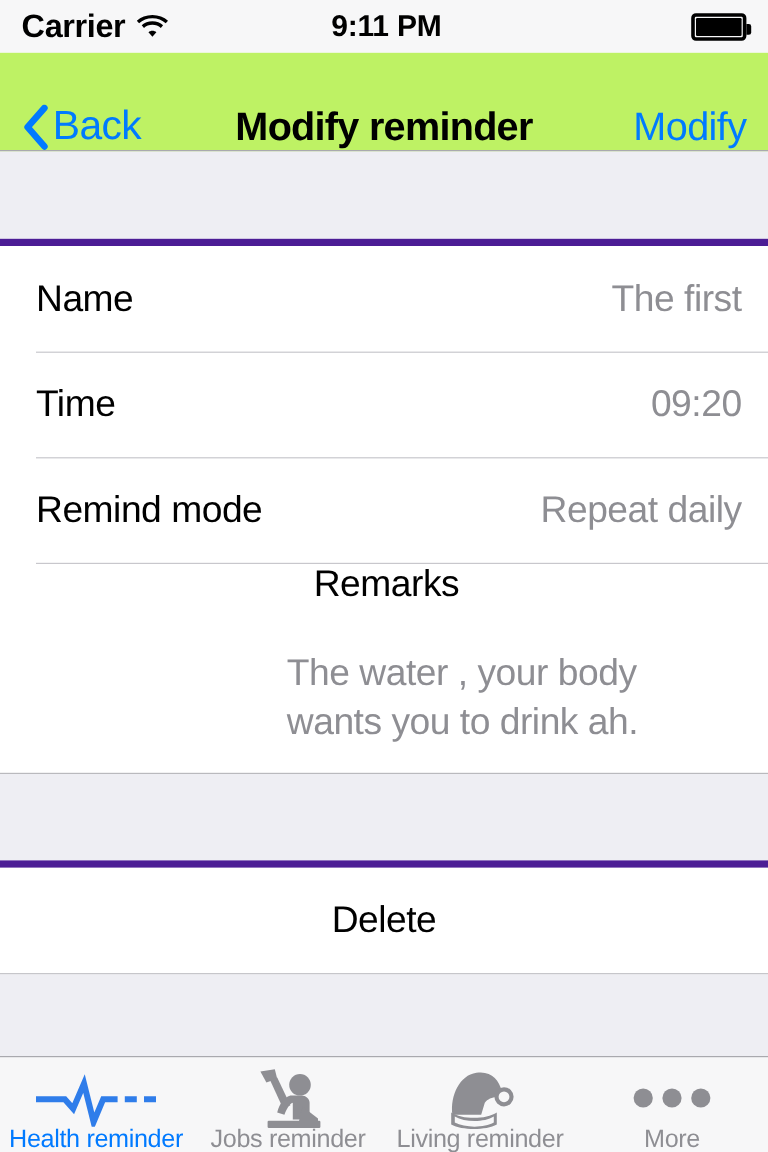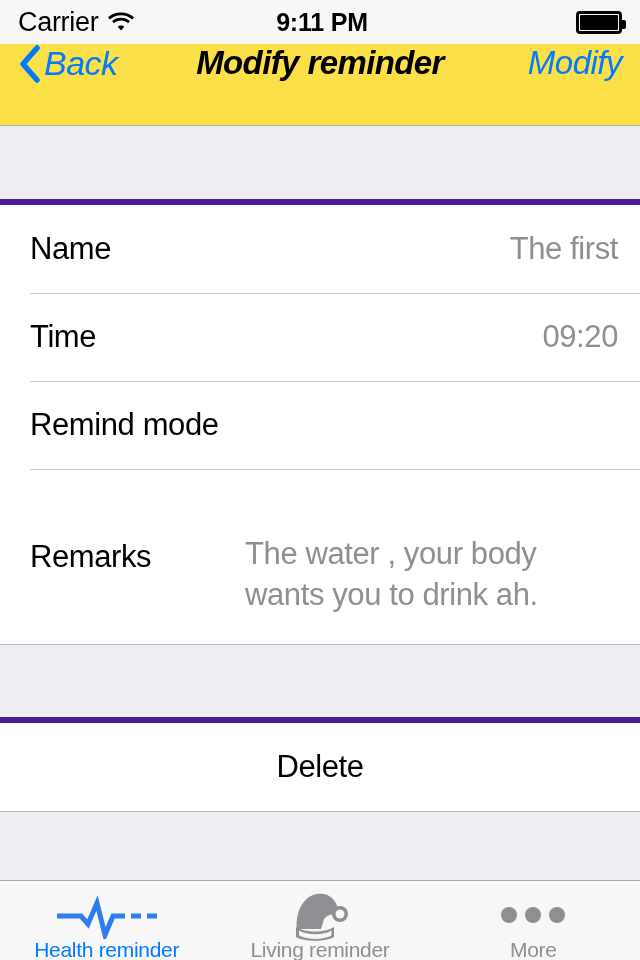--- a/index.html
+++ b/index.html
@@ -36,20 +36,21 @@
   }
   .status-left {
     display: flex;
     align-items: center;
     gap: 9px;
   }
   .status-carrier {
     font-size: 27px;
     color: #000000;
     letter-spacing: -0.3px;
+    font-weight: bold;
   }
   .wifi-icon {
     display: block;
     width: 28px;
     height: 22px;
   }
   .status-time {
     position: absolute;
     left: 4px;
     right: 0;
@@ -87,29 +88,28 @@
   }
   .battery-fill {
     height: 100%;
     background: #000;
     border-radius: 1px;
   }
 
   
   .nav-bar {
     height: 82px;
-    background: #fde047;
+    background: #bef264;
     border-bottom: 1px solid #a9a9ae;
     display: flex;
-    align-items: flex-start;
+    align-items: flex-end;
     padding: 0 18px;
     box-sizing: border-box;
     flex: 0 0 auto;
     position: relative;
-    font-style: italic;
   }
   .nav-back {
     display: flex;
     align-items: center;
     gap: 4px;
     cursor: pointer;
     z-index: 2;
   }
   .chevron-left {
     display: block;
@@ -192,21 +192,22 @@
   .row-value {
     margin-left: auto;
     font-size: 31px;
     color: #8e8e93;
     letter-spacing: -0.4px;
     text-align: right;
   }
   .row-remarks {
     align-items: center;
     min-height: 175px;
-    padding-right: 20px;
+    padding-right: 26px;
+    flex-direction: column;
   }
   .row-remarks .row-value {
     line-height: 1.32;
     max-width: 375px;
     text-align: left;
     margin-left: auto;
     margin-top: 36px;
   }
 
   .row-delete {
@@ -304,20 +305,21 @@
         <span class="row-value">The first</span>
       </div>
 
       <div class="row">
         <span class="row-label">Time</span>
         <span class="row-value">09:20</span>
       </div>
 
       <div class="row">
         <span class="row-label">Remind mode</span>
+        <span class="row-value">Repeat daily</span>
       </div>
 
       <div class="row row-remarks">
         <span class="row-label">Remarks</span>
         <span class="row-value">The water , your body wants you to drink ah.</span>
       </div>
 
     </div>
 
     <div class="gap gap-mid"></div>
@@ -338,20 +340,35 @@
       <div class="tab-icon">
         <svg width="104" height="48" viewBox="0 0 104 48" xmlns="http://www.w3.org/2000/svg">
           <path d="M2 25 H26 L33 33 L42 12 L50 44 L58 25 H70" fill="none" stroke="#2f7dea" stroke-width="5" stroke-linecap="butt" stroke-linejoin="miter"></path>
           <line x1="76" y1="25" x2="86" y2="25" stroke="#2f7dea" stroke-width="5" stroke-linecap="butt"></line>
           <line x1="92" y1="25" x2="102" y2="25" stroke="#2f7dea" stroke-width="5" stroke-linecap="butt"></line>
         </svg>
       </div>
       <span class="tab-label">Health reminder</span>
     </div>
 
+    <div class="tab-item">
+      <div class="tab-icon">
+        <svg width="62" height="52" viewBox="0 0 62 52" xmlns="http://www.w3.org/2000/svg">
+          <g fill="#8e8e93">
+            <path d="M8 4 L20 2 L22 10 L13 13 Z"></path>
+            <path d="M16 11 L22 9 L33 32 L27 35 Z"></path>
+            <circle cx="41" cy="15" r="9"></circle>
+            <path d="M33 24 C27 26 24 31 22 38 L28 40 C30 35 32 31 35 30 L35 44 L49 44 L49 30 C49 27 46 24 42 24 Z"></path>
+            <path d="M43 33 L56 43 L56 46 L40 46 Z"></path>
+            <rect x="14" y="45" width="44" height="6" rx="1"></rect>
+          </g>
+        </svg>
+      </div>
+      <span class="tab-label">Jobs reminder</span>
+    </div>
 
     <div class="tab-item">
       <div class="tab-icon">
         <svg width="62" height="52" viewBox="0 0 62 52" xmlns="http://www.w3.org/2000/svg">
           <g fill="#8e8e93">
             <path d="M8 40 C6 24 14 7 28 5 C40 3 47 11 49 20 L50 26 C44 24 38 26 35 30 L32 40 Z"></path>
             <circle cx="51" cy="25" r="8"></circle>
             <path d="M7 38 C16 44 36 44 45 38 L45 48 C36 53 16 53 7 48 Z"></path>
           </g>
           <path d="M10 41.5 C18.5 46.5 34.5 46.5 42.5 41.5 L42.5 46.5 C34.5 51 18.5 51 10 46.5 Z" fill="#f7f7f8"></path>

